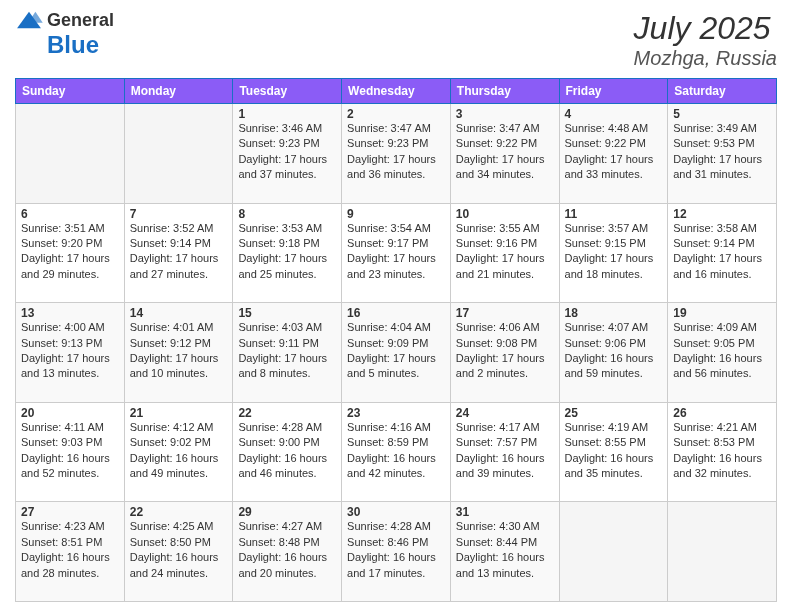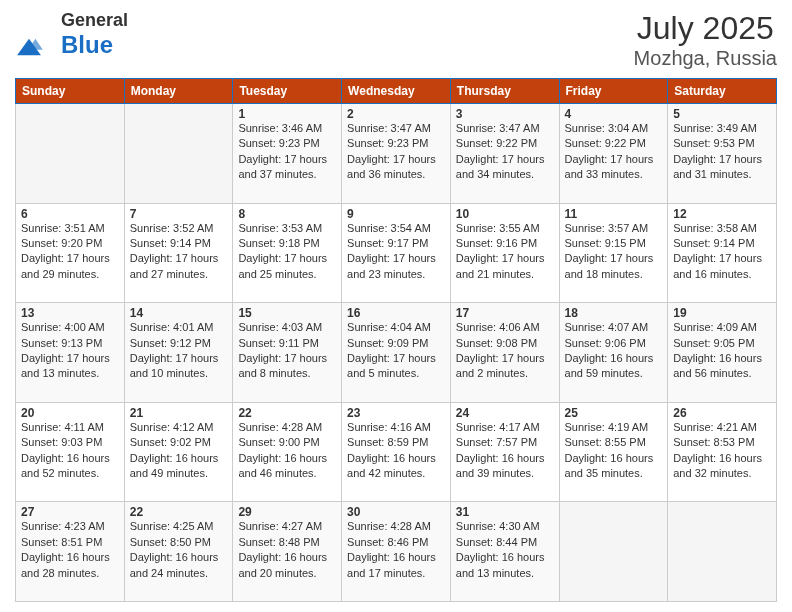--- a/index.html
+++ b/index.html
@@ -18,56 +18,57 @@
       flex-direction: column;
     }
     .header {
       display: flex;
       justify-content: space-between;
       align-items: flex-start;
       margin-bottom: 8px;
     }
     .logo {
       display: flex;
-      align-items: flex-end;
-      gap: 18px;
+      align-items: flex-start;
+      gap: 4px;
     }
     .logo-text-general {
       font-size: 18px;
       font-weight: bold;
       color: #333;
     }
     .logo-text-blue {
       font-size: 24px;
       font-weight: bold;
       color: #1a6fc4;
     }
     .logo-icon {
       width: 28px;
       height: 22px;
     }
     .title-block {
-      text-align: center;
+      text-align: left;
+      font-style: italic;
     }
     .month-year {
       font-size: 32px;
       color: #333;
       font-weight: normal;
     }
     .location {
       font-size: 20px;
       color: #555;
     }
     .calendar {
       width: 100%;
       border-collapse: collapse;
       flex: 1;
     }
     .calendar thead tr th {
-      background-color: #c2410c;
+      background-color: #8b5cf6;
       color: #fff;
       font-size: 12px;
       font-weight: bold;
       padding: 5px 6px;
       text-align: left;
       border: 1px solid #1a6fc4;
     }
     .calendar tbody tr td {
       border: 1px solid #ccc;
       vertical-align: top;
@@ -146,21 +147,21 @@
 Daylight: 17 hours and 36 minutes.</div>
           </td>
           <td>
             <span class="day-num">3</span>
             <div class="day-info">Sunrise: 3:47 AM
 Sunset: 9:22 PM
 Daylight: 17 hours and 34 minutes.</div>
           </td>
           <td>
             <span class="day-num">4</span>
-            <div class="day-info">Sunrise: 3:04 AM
+            <div class="day-info">Sunrise: 4:48 AM
 Sunset: 9:22 PM
 Daylight: 17 hours and 33 minutes.</div>
           </td>
           <td>
             <span class="day-num">5</span>
             <div class="day-info">Sunrise: 3:49 AM
 Sunset: 9:53 PM
 Daylight: 17 hours and 31 minutes.</div>
           </td>
         </tr>

